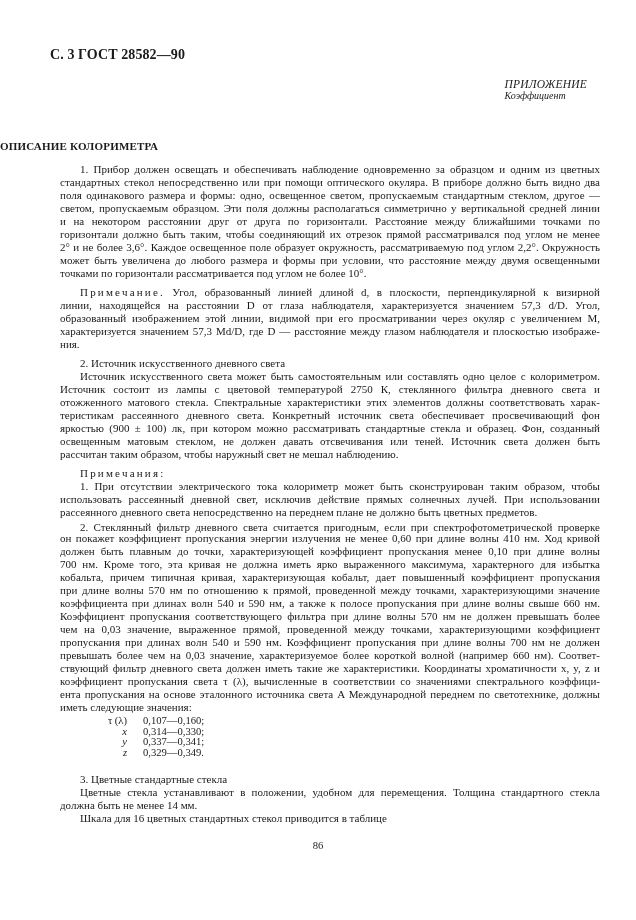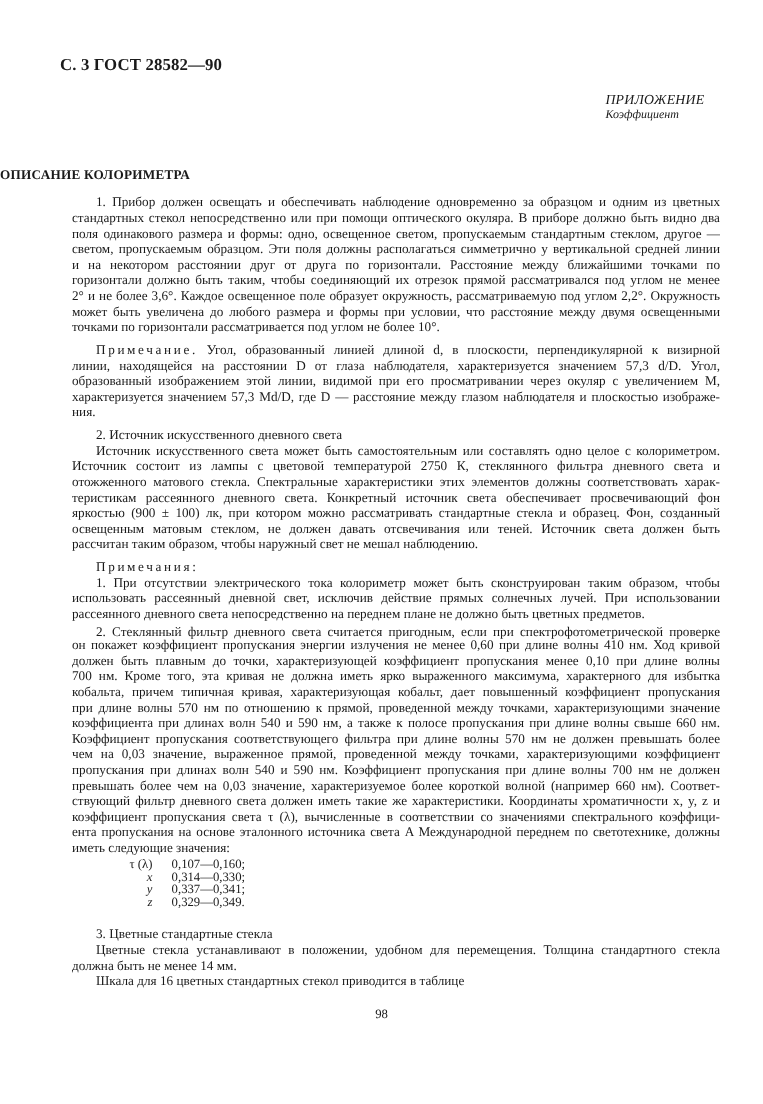--- a/index.html
+++ b/index.html
@@ -106,13 +106,13 @@
   </div>
 </div>
 
 <div>
   <div class="line ind bold" style="top:773px">3.  Цветные стандартные стекла</div>
   <div class="line ind" style="top:786px">Цветные стекла устанавливают в положении, удобном для перемещения. Толщина стандартного стекла</div>
   <div class="line last" style="top:799px">должна быть не менее 14 мм.</div>
   <div class="line ind last" style="top:812px">Шкала для 16 цветных стандартных стекол приводится в таблице</div>
 </div>
 
-<div class="page-number">98</div>
+<div class="page-number">86</div>
 
 </body></html>

